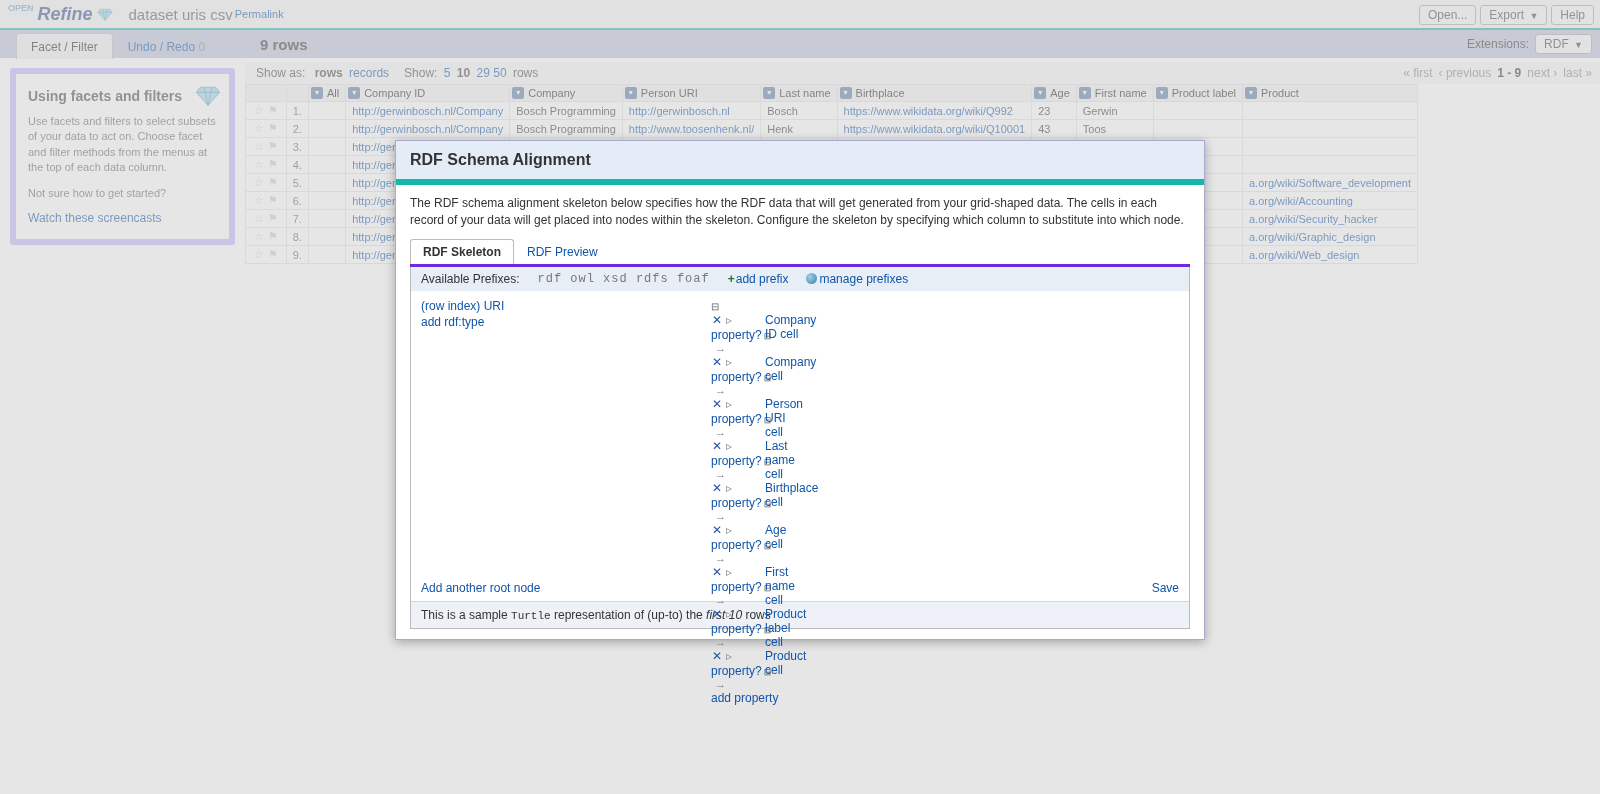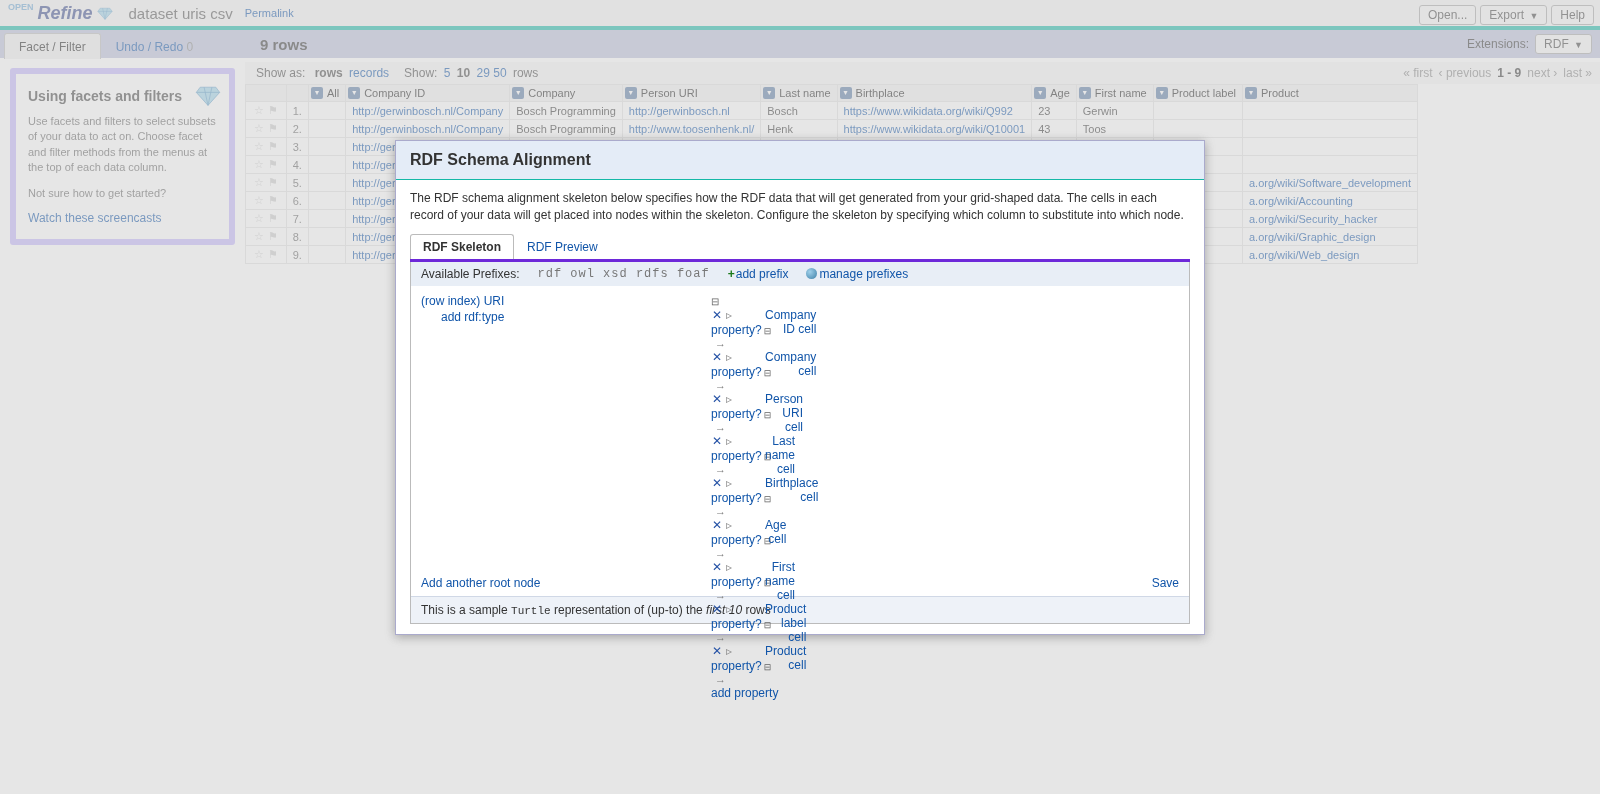--- a/index.html
+++ b/index.html
@@ -1,33 +1,33 @@
 <!DOCTYPE html>
 <html><head>
 <meta charset="utf-8">
 <style>
 * { margin: 0; padding: 0; box-sizing: border-box; }
 html, body { width: 100%; height: 100%; font-family: Arial, Helvetica, sans-serif; font-size: 12px; color: #333; background: #fff; }
-a { color: #1155a9; text-decoration: none; text-align: right; }
-
-
-#topbar { height: 30px; background: #f3f3f3; border-bottom: 4px solid #14b8a6; display: flex; align-items: center; padding: 8px 8px; position: relative; }
+a { color: #1155a9; text-decoration: none; }
+
+
+#topbar { height: 30px; background: #f3f3f3; border-bottom: 2px solid #14b8a6; display: flex; align-items: center; padding: 8px 8px; position: relative; }
 #logo { font-size: 18px; font-weight: bold; font-style: italic; color: #3a4c8f; margin-right: 16px; display: flex; align-items: center; gap: 4px; }
 #logo-open { font-size: 9px; color: #6fa8d6; font-style: normal; position: relative; top: -6px; }
 .diamond-icon { width: 16px; height: 16px; }
 .diamond-shape { fill: #9fd4ea; stroke: #4a90c2; stroke-width: 0.5; }
-#proj-name { font-size: 15px; color: #555; font-weight: normal; margin-right: 12px; }
+#proj-name { font-size: 15px; color: #555; font-weight: normal; margin-right: 2px; }
 #permalink { font-size: 11px; }
 #topbar-right { position: absolute; right: 6px; top: 5px; display: flex; gap: 4px; }
 .tbtn { background: #f7f7f7; border: 1px solid #a7a7a7; border-radius: 3px; padding: 2px 8px; font-size: 12px; cursor: pointer; color: #444; }
 .tbtn small { font-size: 9px; margin-left: 2px; }
 
 
 #stripbar { height: 28px; background: #bcc1dc; display: flex; align-items: center; padding: 0 12px; font-size: 15px; color: #333; position: relative; }
-#stripbar-left-tabs { position: absolute; left: 4px; bottom: -1px; display: flex; }
+#stripbar-left-tabs { position: absolute; left: 16px; bottom: -1px; display: flex; }
 .s-tab { background: #f0f0f0; border: 1px solid #bbb; border-bottom: none; padding: 6px 14px 5px; font-size: 12px; color: #222; cursor: pointer; border-radius: 3px 3px 0 0; }
 .s-tab.inactive { background: transparent; border-color: transparent; color: #1155a9; }
 #row-summary { margin-left: 248px; font-weight: bold; }
 #ext-area { position: absolute; right: 8px; font-size: 12px; display: flex; align-items: center; gap: 6px; }
 
 
 #split { display: flex; position: absolute; top: 58px; bottom: 0; left: 0; right: 0; }
 #left-pane { width: 245px; padding: 10px; }
 #facet-box { background: #fff; border: 6px solid #c4b5fd; border-radius: 3px; padding: 14px 12px; position: relative; }
 #facet-box h3 { font-size: 14px; margin-bottom: 10px; color: #444; }
@@ -49,21 +49,21 @@
 #grid th, #grid td { border: 1px solid #e2e2e2; padding: 2px 6px; text-align: left; white-space: nowrap; }
 #grid th { background: #f1f1f1; font-weight: normal; color: #222; position: relative; padding-left: 18px; }
 .col-dd { position: absolute; left: 2px; top: 2px; width: 12px; height: 12px; background: #5a7aa5; color: #fff; font-size: 8px; line-height: 12px; text-align: center; border-radius: 2px; cursor: pointer; }
 .rownum { color: #666; }
 .row-icons { width: 36px; text-align: center; color: #ccc; }
 .row-icons span { margin: 0 2px; cursor: pointer; font-size: 11px; }
 
 
 #overlay { position: fixed; inset: 0; background: rgba(210,210,210,.55); display: flex; align-items: flex-start; justify-content: center; }
 #dialog { width: 810px; margin-top: 140px; background: #fff; border: 1px solid #aac; box-shadow: 0 2px 10px rgba(0,0,0,.3); }
-#dlg-head { background: #e4ecf7; padding: 10px 14px; border-bottom: 1px solid #14b8a6; font-size: 16px; font-weight: bold; color: #333; }
+#dlg-head { background: #e4ecf7; padding: 10px 14px; border-bottom: 6px solid #14b8a6; font-size: 16px; font-weight: bold; color: #333; }
 #dlg-body { padding: 10px 14px; font-size: 12px; color: #333; }
 #dlg-body p.intro { line-height: 1.4; margin-bottom: 10px; }
 .base-uri { margin-bottom: 10px; }
 .base-uri b { font-weight: bold; }
 
 
 #dlg-tabs { display: flex; border-bottom: 3px solid #6d28d9; }
 .dlg-tab { padding: 5px 12px; border: 1px solid #bbb; border-bottom: none; background: #fff; border-radius: 3px 3px 0 0; font-weight: bold; font-size: 12px; }
 .dlg-tab.inactive { background: transparent; border-color: transparent; color: #1155a9; font-weight: normal; cursor: pointer; }
 

